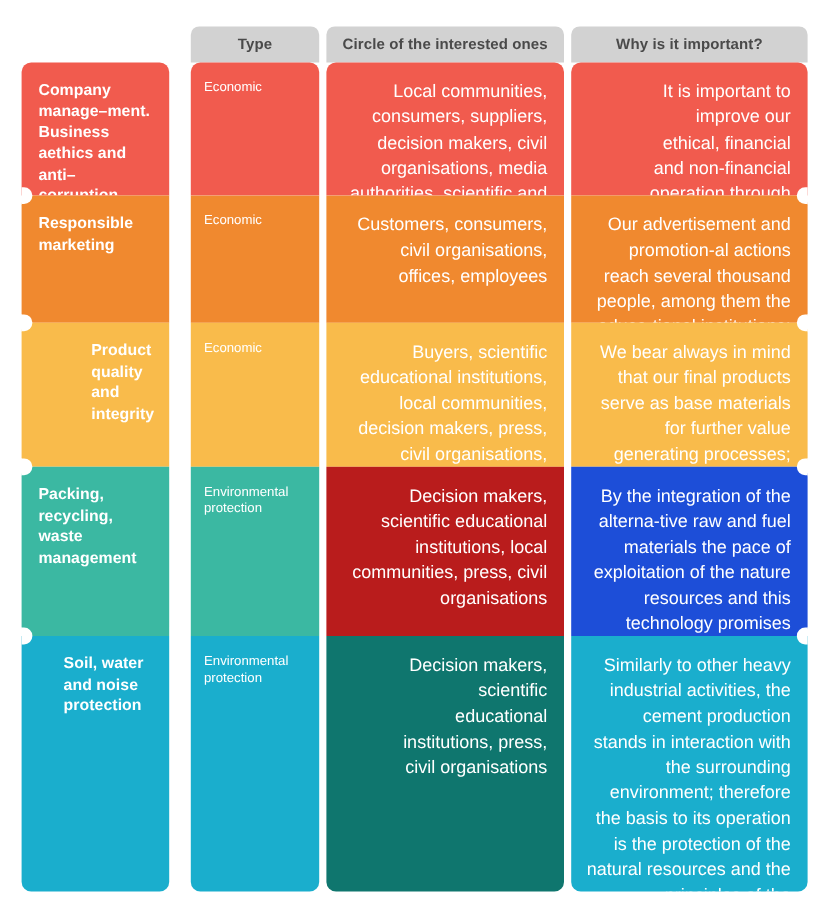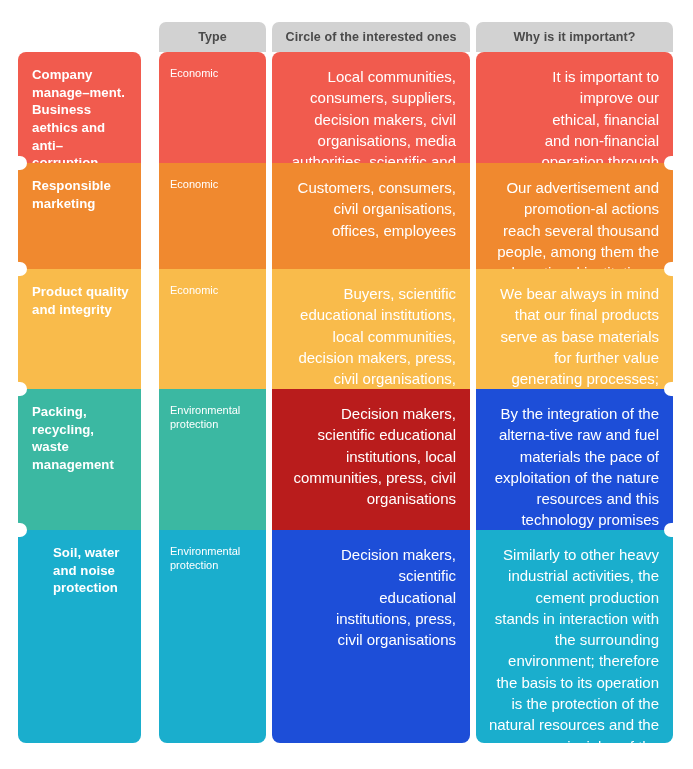--- a/index.html
+++ b/index.html
@@ -156,21 +156,21 @@
     </div>
     <div class="cell c-circle" style="background: rgb(240, 137, 47);">
       <div class="body-text">Customers, consumers, civil organisations, offices, employees</div>
     </div>
     <div class="cell c-why" style="background: rgb(240, 137, 47);">
       <div class="body-text">Our advertisement and promotion-al actions reach several thousand people, among them the educa-tional institutions; therefore the issue of the responsible marketing is of vital importance.</div>
     </div>
   </div>
 
   <div class="row" id="row-2" style="top: 269px; height: 120px;">
-    <div class="cell c-label" style="background: rgb(249, 187, 75);">
+    <div class="cell c-label" style="background: rgb(249, 187, 75); padding-left: 44px;">
       <div class="label-text">Product quality and integrity</div>
     </div>
     <div class="cell c-type" style="background: rgb(249, 187, 75);">
       <div class="type-text">Economic</div>
     </div>
     <div class="cell c-circle" style="background: rgb(249, 187, 75);">
       <div class="body-text">Buyers, scientific educational institutions, local communities, decision makers, press, civil organisations, employees</div>
     </div>
     <div class="cell c-why" style="background: rgb(249, 187, 75);">
       <div class="body-text">We bear always in mind that our final products serve as base materials for further value generating processes; therefore, the best possible quality of our products is very important for us.</div>
@@ -192,21 +192,21 @@
     </div>
   </div>
 
   <div class="row last" id="row-4" style="top: 530px; height: 213px;">
     <div class="cell c-label" style="background: rgb(26, 174, 205); padding-left: 21px;">
       <div class="label-text">Soil, water and noise protection</div>
     </div>
     <div class="cell c-type" style="background: rgb(26, 174, 205);">
       <div class="type-text">Environmental protection</div>
     </div>
-    <div class="cell c-circle" style="background: #1d4ed8; padding-left: 36px;">
+    <div class="cell c-circle" style="background: #0f766e; padding-left: 36px;">
       <div class="body-text">Decision makers, scientific educational institutions, press, civil organisations</div>
     </div>
     <div class="cell c-why" style="background: rgb(26, 174, 205);">
       <div class="body-text">Similarly to other heavy industrial activities, the cement production stands in interaction with the surrounding environment; therefore the basis to its operation is the protection of the natural resources and the principles of the sustainable development. Although the technology applied by us does not endanger the soil and ground waters, but a tight monitoring is always needed.</div>
     </div>
   </div>
 
 <div class="notch-left" style="top: 156px;"></div>
     <div class="notch-right" style="top: 156px;"></div>
     <div class="notch-left" style="top: 262px;"></div>

